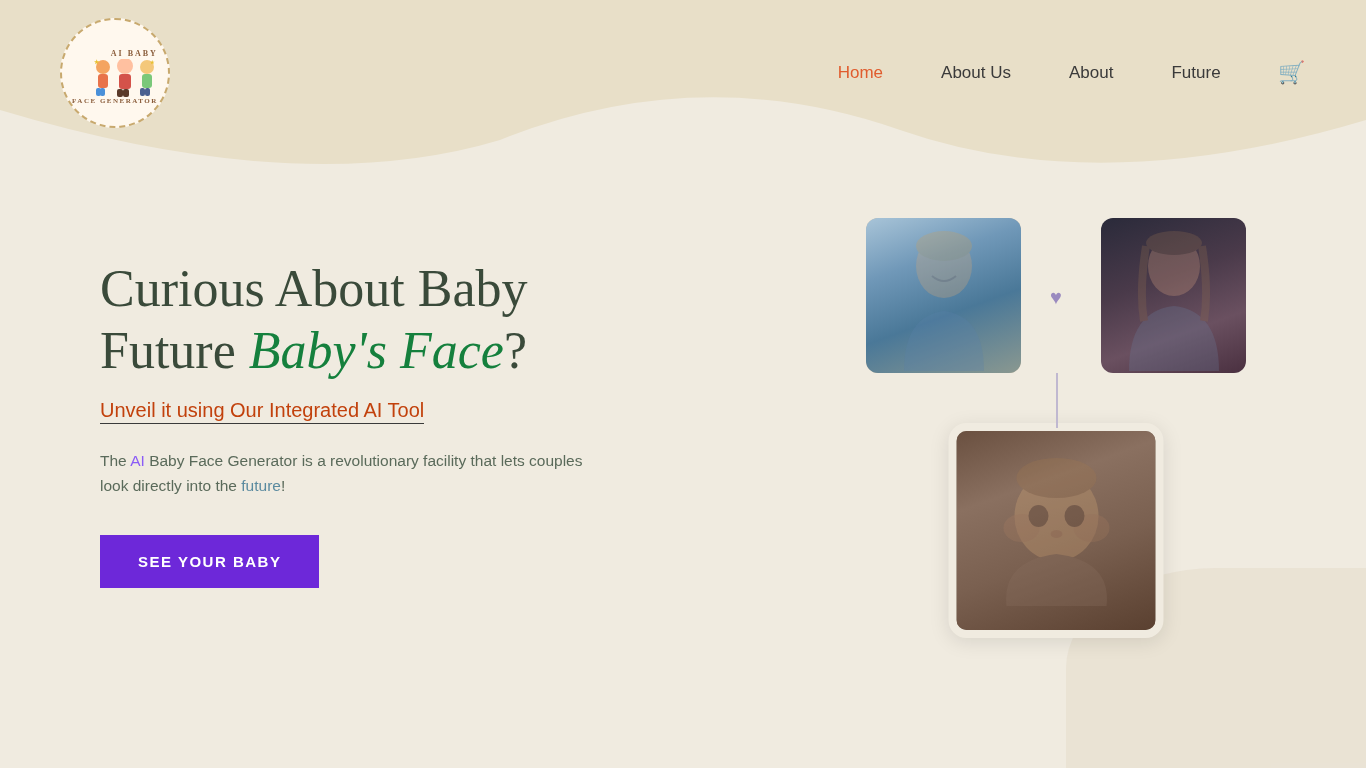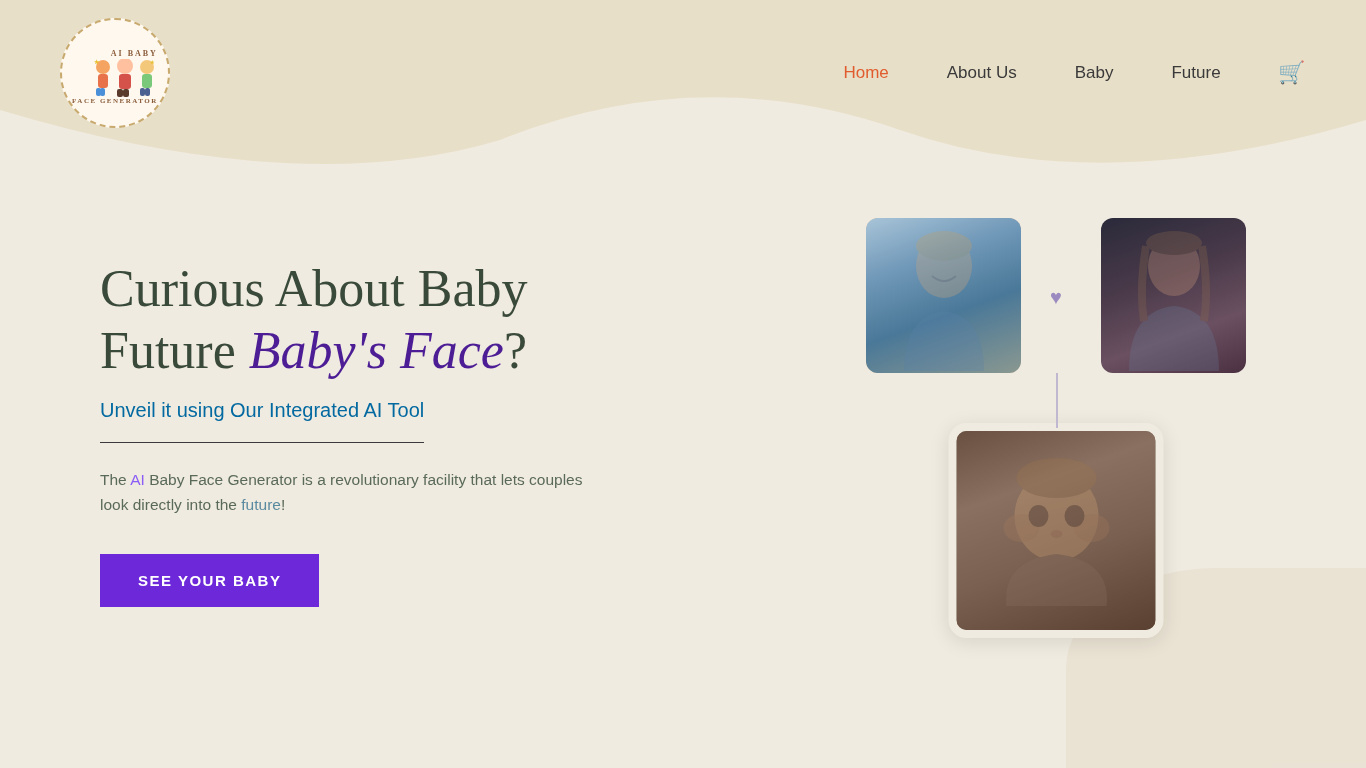--- a/index.html
+++ b/index.html
@@ -125,31 +125,31 @@
     .hero-heading {
       font-size: 52px;
       font-family: 'Georgia', serif;
       color: #3a4a3a;
       line-height: 1.2;
       font-weight: normal;
       margin-bottom: 16px;
     }
 
     .hero-heading .highlight {
-      color: #4c1d95;
+      color: #15803d;
       font-style: italic;
     }
 
     .hero-subheading {
       font-size: 20px;
-      color: #0369a1;
+      color: #c2410c;
       font-family: 'Arial', sans-serif;
       font-weight: normal;
       border-bottom: 1.5px solid #3a3a3a;
-      padding-bottom: 20px;
+      padding-bottom: 1px;
       margin-bottom: 24px;
       display: inline-block;
     }
 
     .hero-desc {
       font-size: 15.5px;
       color: #5a6a5a;
       font-family: 'Arial', sans-serif;
       line-height: 1.65;
       margin-bottom: 36px;
@@ -331,21 +331,21 @@
   </div>
 
   <ul class="nav-links">
     <li>
       <a href="#" class="active" style="color: rgb(224, 92, 46);">Home</a>
     </li>
     <li>
       <a href="#">About Us</a>
     </li>
     <li>
-      <a href="#">Baby</a>
+      <a href="#">About</a>
     </li>
     <li>
       <a href="#">Future</a>
     </li>
     <li>
       <span class="cart-icon">🛒</span>
     </li>
   </ul>
 </nav>
 

